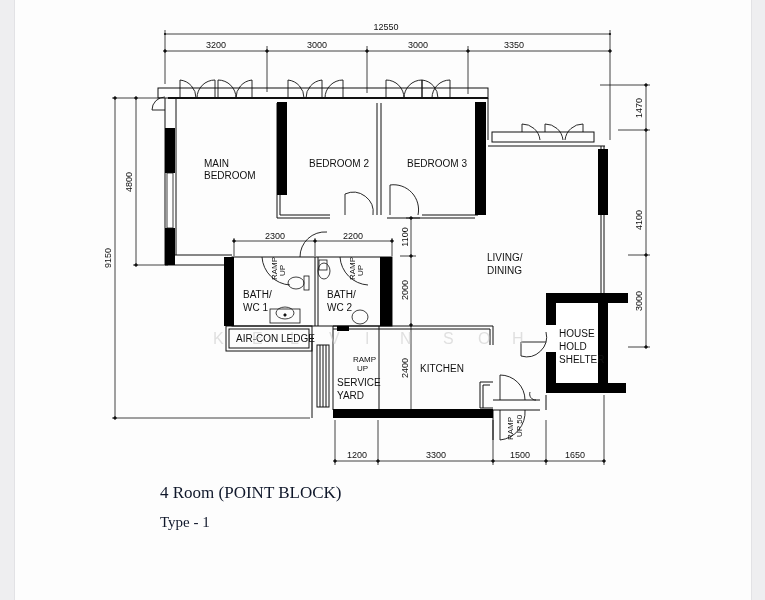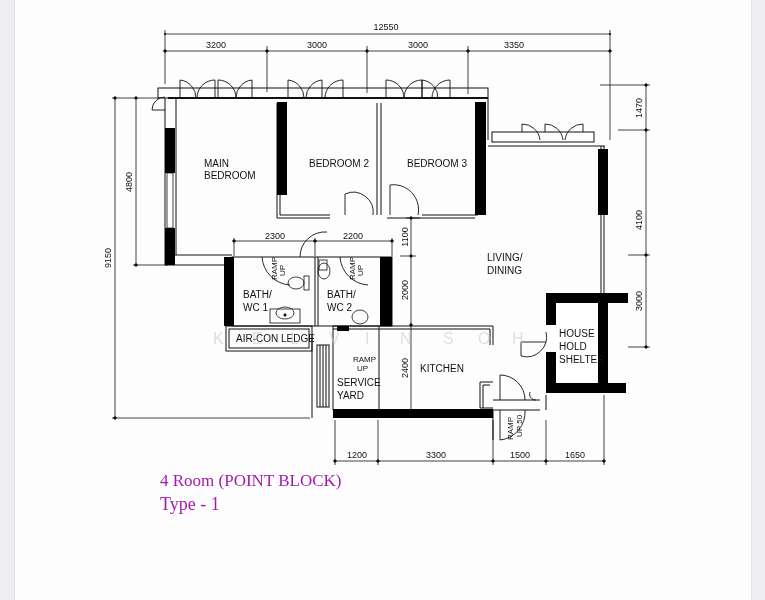--- a/index.html
+++ b/index.html
@@ -4,23 +4,23 @@
   <style>
     html, body { margin: 0; padding: 0; }
     body { width: 765px; height: 600px; background: #fdfdfd; position: relative; overflow: hidden; font-family: "Liberation Sans", sans-serif; }
     .edge-left { position: absolute; left: 0; top: 0; width: 14px; height: 600px; background: #eeeef0; border-right: 1px solid #e2e2e5; }
     .edge-right { position: absolute; right: 0; top: 0; width: 13px; height: 600px; background: #eeeef0; border-left: 1px solid #e2e2e5; }
     svg.plan { position: absolute; left: 0; top: 0; }
     .dim { font-family: "Liberation Sans", sans-serif; font-size: 9px; fill: #111; }
     .room { font-family: "Liberation Sans", sans-serif; font-size: 10px; fill: #111; }
     .small { font-family: "Liberation Sans", sans-serif; font-size: 8px; fill: #111; }
     .wm { font-family: "Liberation Sans", sans-serif; font-size: 16px; fill: #c8c8c8; opacity: 0.55; letter-spacing: 0; }
-    .caption { position: absolute; left: 160px; top: 471px; font-family: "Liberation Serif", serif; color: #a21caf; }
+    .caption { position: absolute; left: 160px; top: 483px; font-family: "Liberation Serif", serif; color: #0f172a; }
     .caption .title { font-size: 17px; line-height: 20px; }
-    .caption .sub { font-size: 18px; margin-top: 3px; }
+    .caption .sub { font-size: 15px; margin-top: 11px; }
   </style>
 </head>
 <body>
 
 <div class="edge-left"></div>
 <div class="edge-right"></div>
 
 <svg class="plan" width="765" height="600" viewBox="0 0 765 600">
   <defs>
     <marker id="dot" markerWidth="4" markerHeight="4" refX="2" refY="2">

